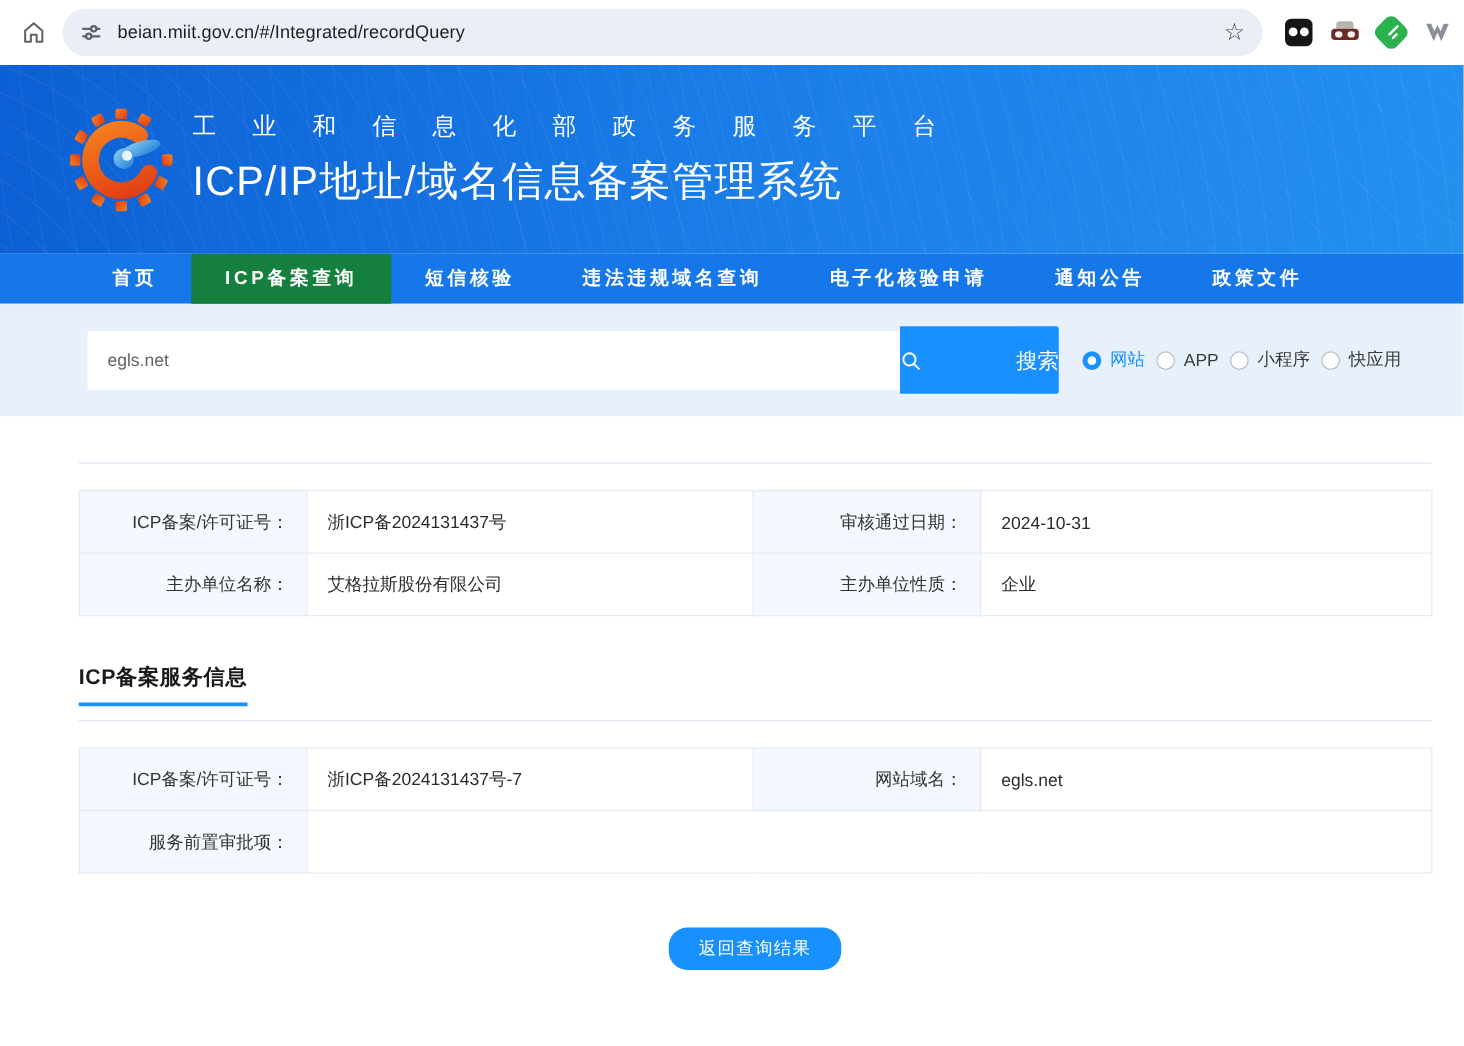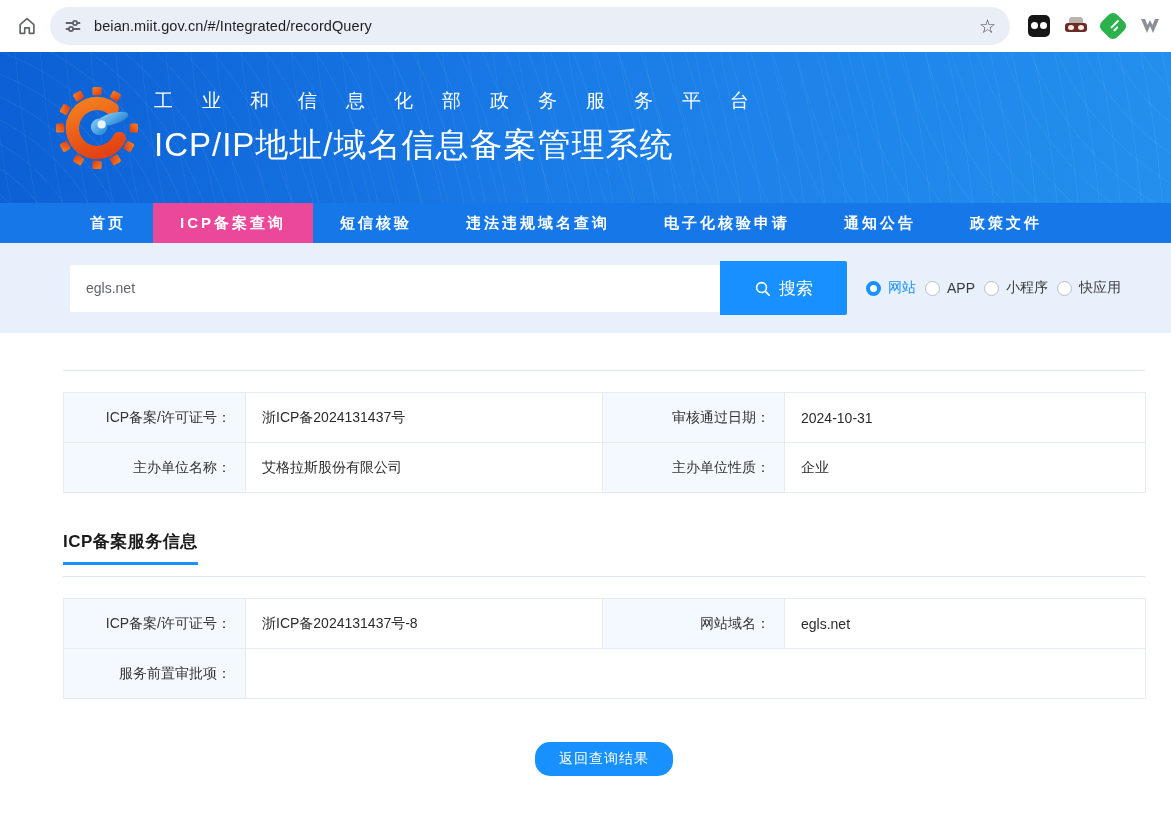--- a/index.html
+++ b/index.html
@@ -39,28 +39,28 @@
         linear-gradient(98deg,#0c5fd4 0%,#1a7ce7 48%,#2490ee 100%); }
   .logo { width:86px; height:86px; flex:0 0 auto; }
   .titles { margin-left:14px; color:#fff; }
   .platform-line { font-size:19px; letter-spacing:29px; white-space:nowrap; margin-bottom:9px; }
   .system-title  { font-size:33px; letter-spacing:1px; white-space:nowrap; font-weight:400; }
 
   
   .nav { height:40px; background:#1678e8; display:flex; padding-left:63px; }
   .nav-item { line-height:40px; padding:0 27px; color:#fff; font-size:15px; font-weight:700;
               letter-spacing:3px; cursor:pointer; white-space:nowrap; }
-  .nav-item.active { background:#ec4899; }
+  .nav-item.active { background:#15803d; }
 
   
   .search-band { height:90px; background:#e8f1fb; display:flex; align-items:center; padding-left:70px; }
   .search-input { width:650px; height:47px; border:none; outline:none; background:#fff;
                   padding:0 16px; font-size:14px; color:#5f6368; border-radius:2px 0 0 2px; }
   .search-btn { width:127px; height:54px; background:#1890ff; color:#fff; border:none; cursor:pointer;
-                font-size:17px; display:flex; align-items:center; justify-content:center; gap:8px;
+                font-size:17px; display:flex; align-items:center; justify-content:space-between; gap:8px;
                 border-radius:0 2px 2px 0; }
   .radio-group { display:flex; align-items:center; margin-left:10px; }
   .radio-opt { display:flex; align-items:center; margin-left:9px; cursor:pointer; }
   .radio-dot { width:15px; height:15px; border-radius:50%; background:#fff; border:1px solid #b8bfc8; flex:0 0 auto; }
   .radio-opt.selected .radio-dot { border:4.5px solid #1890ff; }
   .radio-label { font-size:14px; color:#3a3a3a; margin-left:7px; white-space:nowrap; }
   .radio-opt.selected .radio-label { color:#1890ff; }
 
   
   .content { padding-left:63px; padding-right:26px; }
@@ -227,21 +227,21 @@
   <table class="info-table">
     <colgroup>
         <col class="c-lab">
         <col class="c-v1">
         <col class="c-lab">
         <col class="c-v2">
       </colgroup>
     <tbody>
         <tr>
       <td class="lbl">ICP备案/许可证号：</td>
-      <td class="val">浙ICP备2024131437号-8</td>
+      <td class="val">浙ICP备2024131437号-7</td>
       <td class="lbl">网站域名：</td>
       <td class="val">egls.net</td>
     </tr>
     <tr>
       <td class="lbl">服务前置审批项：</td>
       <td class="val" colspan="3"></td>
     </tr>
   </tbody>
     </table>
 

